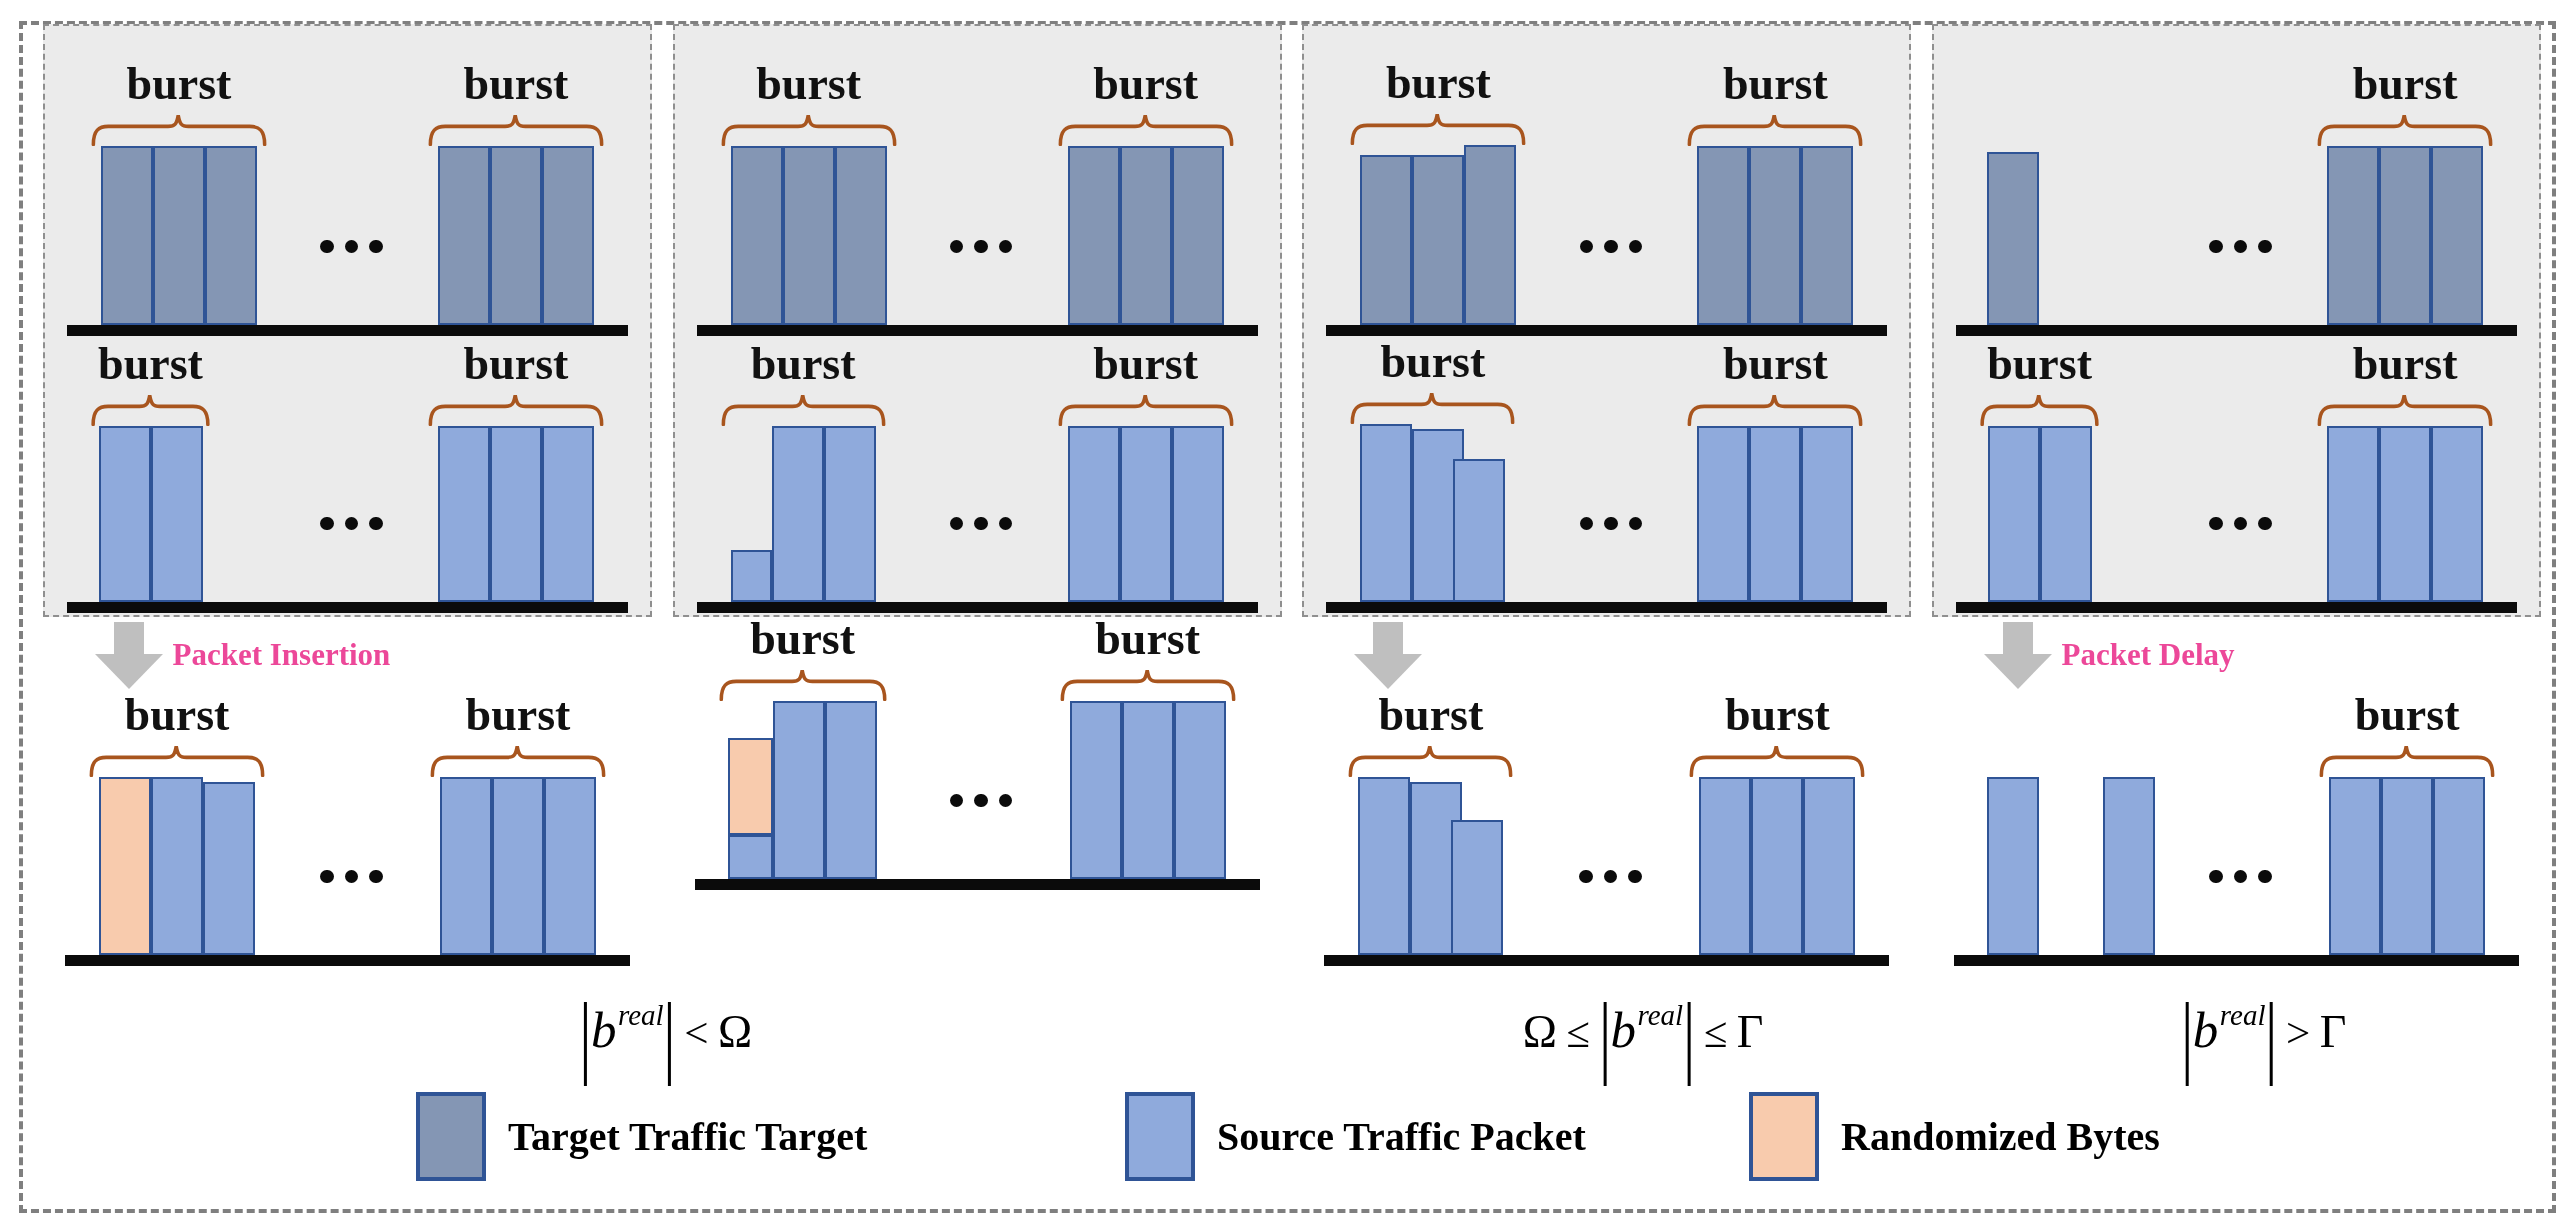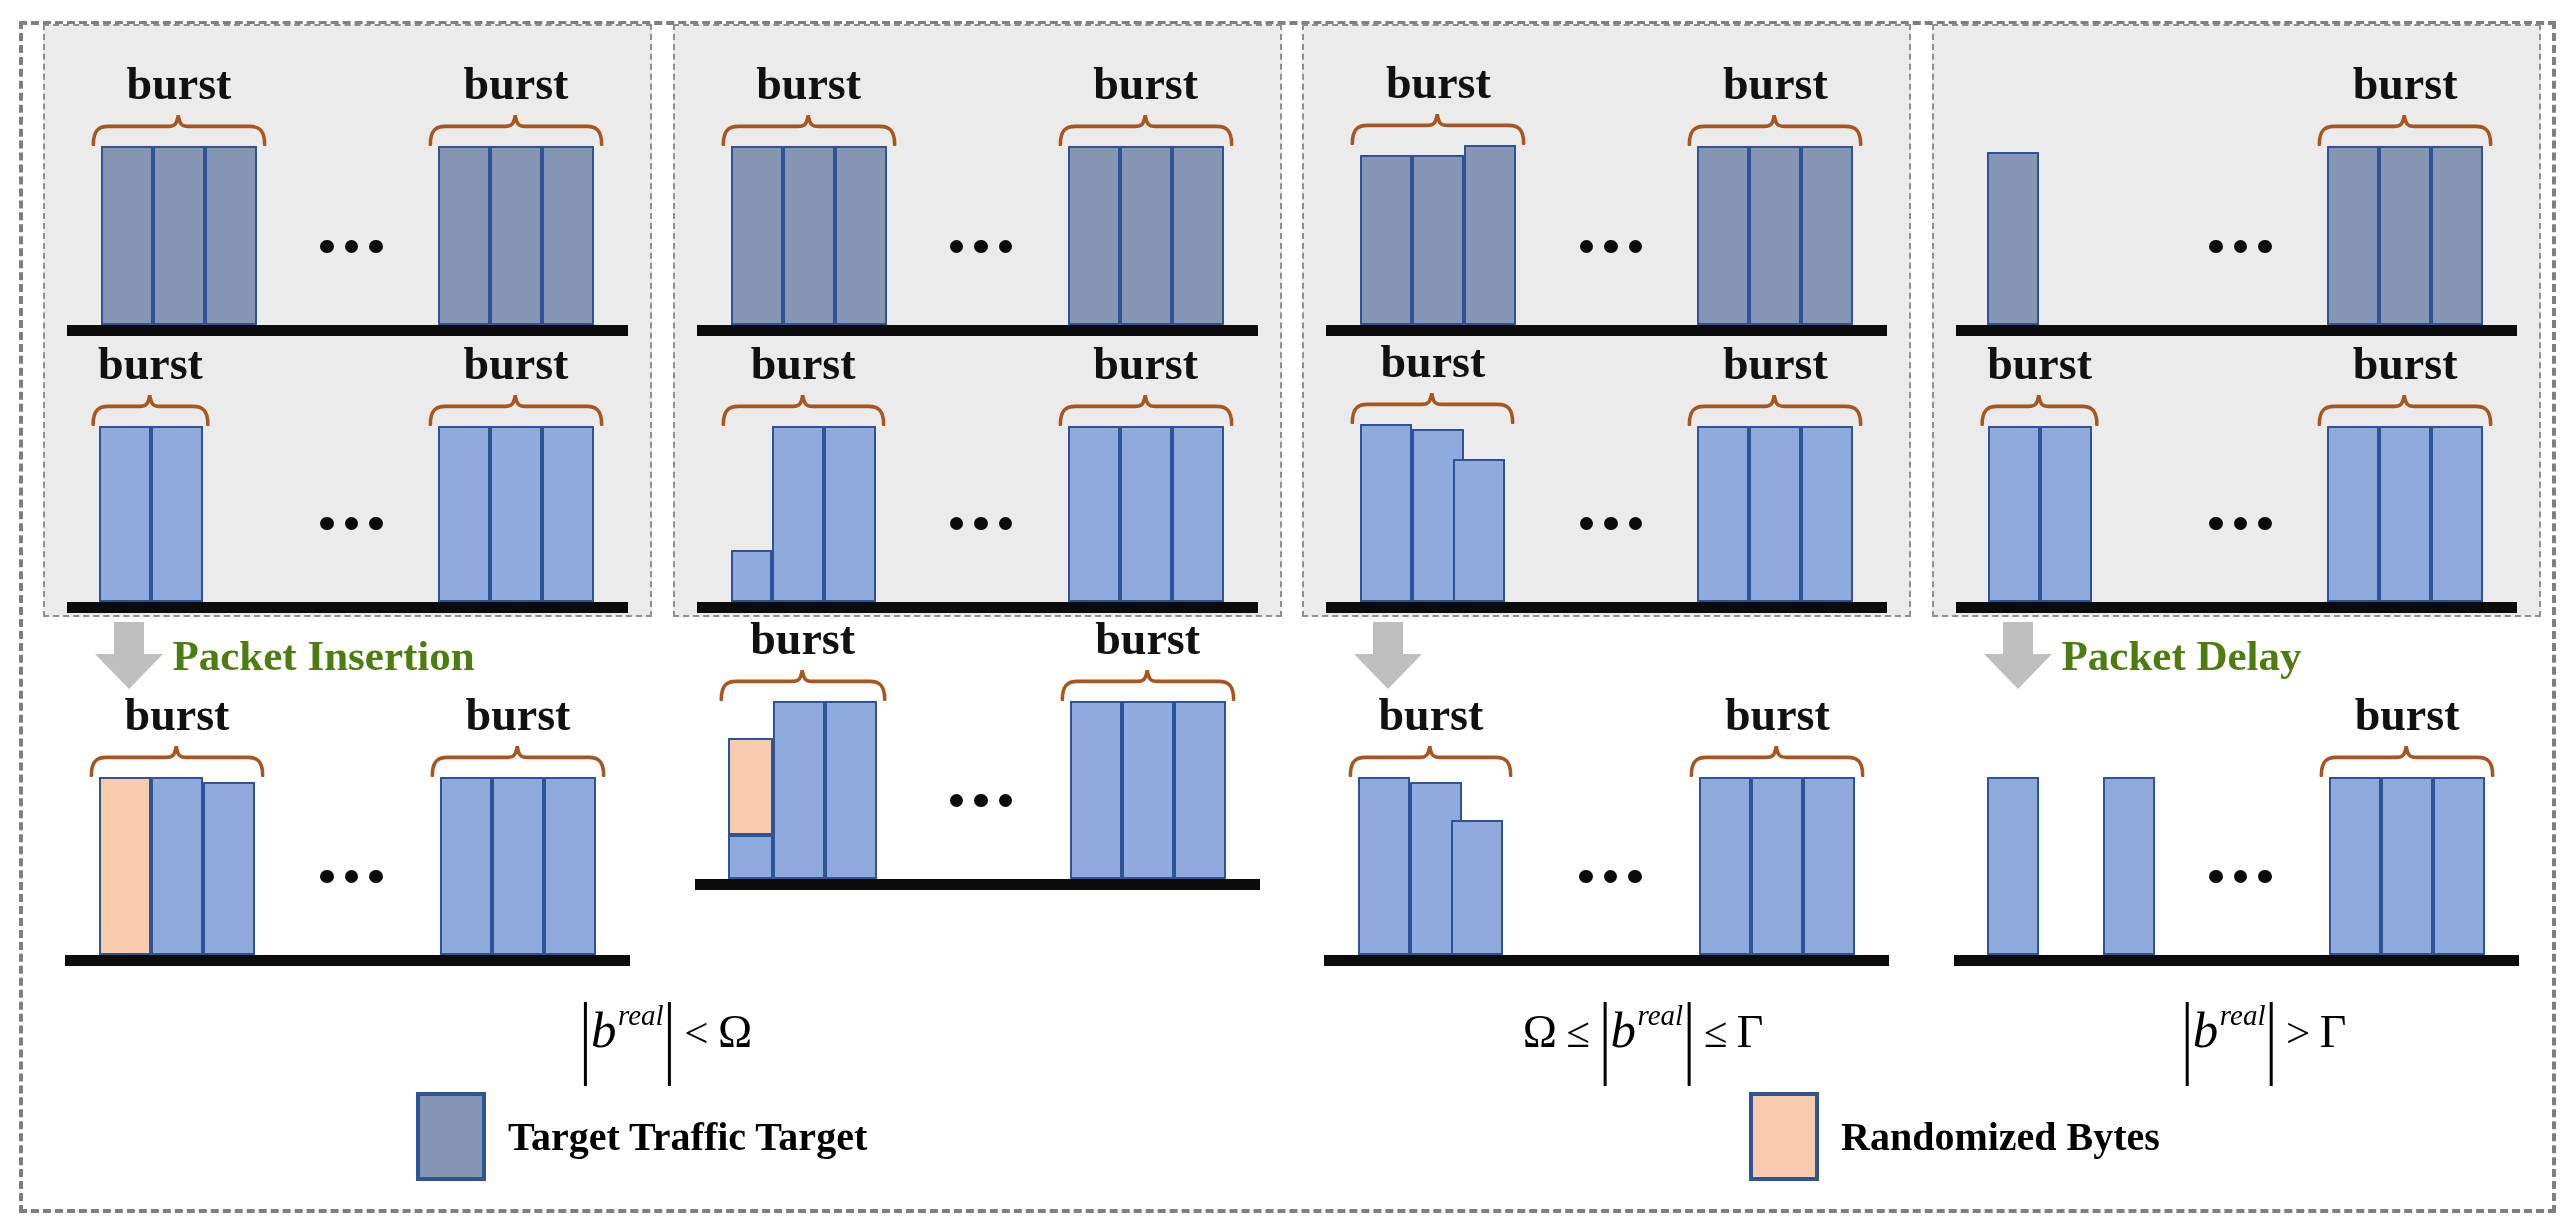--- a/index.html
+++ b/index.html
@@ -25,21 +25,21 @@
   .packet{box-sizing:border-box;border:2.4px solid #2f5496;flex:none;}
   .packet.stack{display:flex;flex-direction:column;padding:0;}
   .packet.stack > div{width:100%;box-sizing:border-box;}
   .dots{position:absolute;left:45.5%;bottom:83px;display:flex;gap:11px;}
   .dot{width:13.5px;height:13.5px;border-radius:50%;background:#0b0b0b;}
   .op-row{height:76px;display:flex;align-items:center;padding-left:52px;}
   .arrow{width:68px;flex:none;display:flex;flex-direction:column;align-items:center;}
   .arrow-shaft{width:30px;height:32px;background:#bfbfbf;}
   .arrow-head{width:0;height:0;border-left:34px solid transparent;
               border-right:34px solid transparent;border-top:35px solid #bfbfbf;}
-  .op-label{font-weight:bold;font-size:43px;margin-left:9.5px;white-space:nowrap;color:#4d7c0f;}
+  .op-label{font-weight:bold;font-size:31px;margin-left:9.5px;white-space:nowrap;color:#ec4899;}
   .formulas{position:absolute;left:0;top:986px;width:2576px;height:111px;}
   .formula{position:absolute;transform:translateX(-50%);white-space:nowrap;
            line-height:89px;color:#000;}
   .absbar{display:inline-block;width:0;height:84px;border-left:3.2px solid #000;
           vertical-align:middle;margin:0 4px;}
   .f-b{font-style:italic;font-size:51px;}
   .f-sup{font-style:italic;font-size:29px;position:relative;top:-22px;margin-left:1.6px;}
   .f-op{font-style:normal;font-size:43px;margin:0 9.5px;}
   .f-up{font-style:normal;font-size:46px;}
   .legend{position:absolute;left:0;top:1092px;width:2576px;height:94px;}
@@ -476,19 +476,23 @@
   <div class="formulas" id="formulas">
       <div class="formula" style="left: 666px;"><span class="absbar"></span><span class="f-b">b</span><span class="f-sup">real</span><span class="absbar"></span><span class="f-op">&lt;</span><span class="f-up">Ω</span></div>
       <div class="formula" style="left: 2264px;"><span class="absbar"></span><span class="f-b">b</span><span class="f-sup">real</span><span class="absbar"></span><span class="f-op">&gt;</span><span class="f-up">Γ</span></div>
       <div class="formula" style="left: 1643px;"><span class="f-up">Ω</span><span class="f-op">≤</span><span class="absbar"></span><span class="f-b">b</span><span class="f-sup">real</span><span class="absbar"></span><span class="f-op">≤</span><span class="f-up">Γ</span></div>
     </div>
   <div class="legend" id="legend">
       <div class="legend-item" style="left: 416px;">
         <div class="legend-swatch" style="background: rgb(132, 150, 180); border-color: rgb(47, 84, 150);"></div>
         <span class="legend-label">Target Traffic Target</span>
       </div>
+      <div class="legend-item" style="left: 1125px;">
+        <div class="legend-swatch" style="background: rgb(143, 170, 220); border-color: rgb(47, 84, 150);"></div>
+        <span class="legend-label">Source Traffic Packet</span>
+      </div>
       <div class="legend-item" style="left: 1749px;">
         <div class="legend-swatch" style="background: rgb(248, 203, 173); border-color: rgb(47, 84, 150);"></div>
         <span class="legend-label">Randomized Bytes</span>
       </div>
     </div>
 </div>
 
 
 </body></html>

